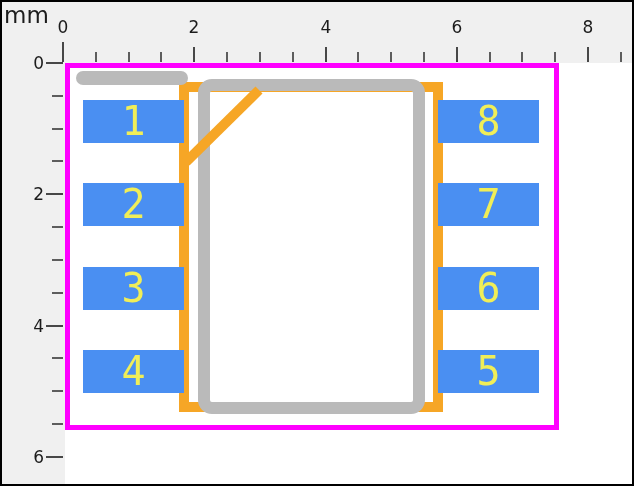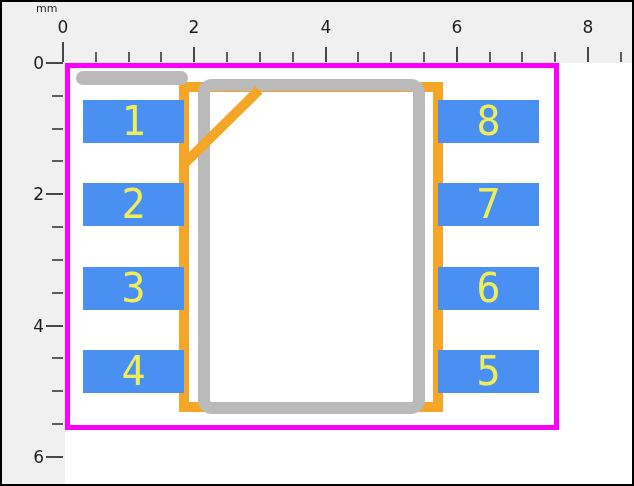--- a/index.html
+++ b/index.html
@@ -6,21 +6,21 @@
   #app{
     position:relative;
     width:634px;height:486px;
     background:var(--panel-bg,#f0f0f0);
     overflow:hidden;
     font-family:"DejaVu Sans", sans-serif;
   }
   .frame{position:absolute;inset:0;border:2px solid #000;pointer-events:none;z-index:90;}
   
   #rulers{position:absolute;inset:0;z-index:5;}
-  .unit-label{position:absolute;left:36px;top:2px;font-size:11px;color:#1c1c1c;}
+  .unit-label{position:absolute;left:4px;top:2px;font-size:23px;color:#1c1c1c;}
   .tick{position:absolute;background:#474747;}
   .tick.minor{background:#5d5d5d;}
   .ruler-num{position:absolute;font-size:17px;color:#1c1c1c;}
   .ruler-num.top{width:40px;text-align:center;top:17px;}
   .ruler-num.left{width:32px;text-align:right;left:12px;height:20px;line-height:20px;}
   
   #canvas{
     position:absolute;left:65px;top:63px;right:0;bottom:0;
     background:var(--canvas-bg,#ffffff);z-index:1;
   }

